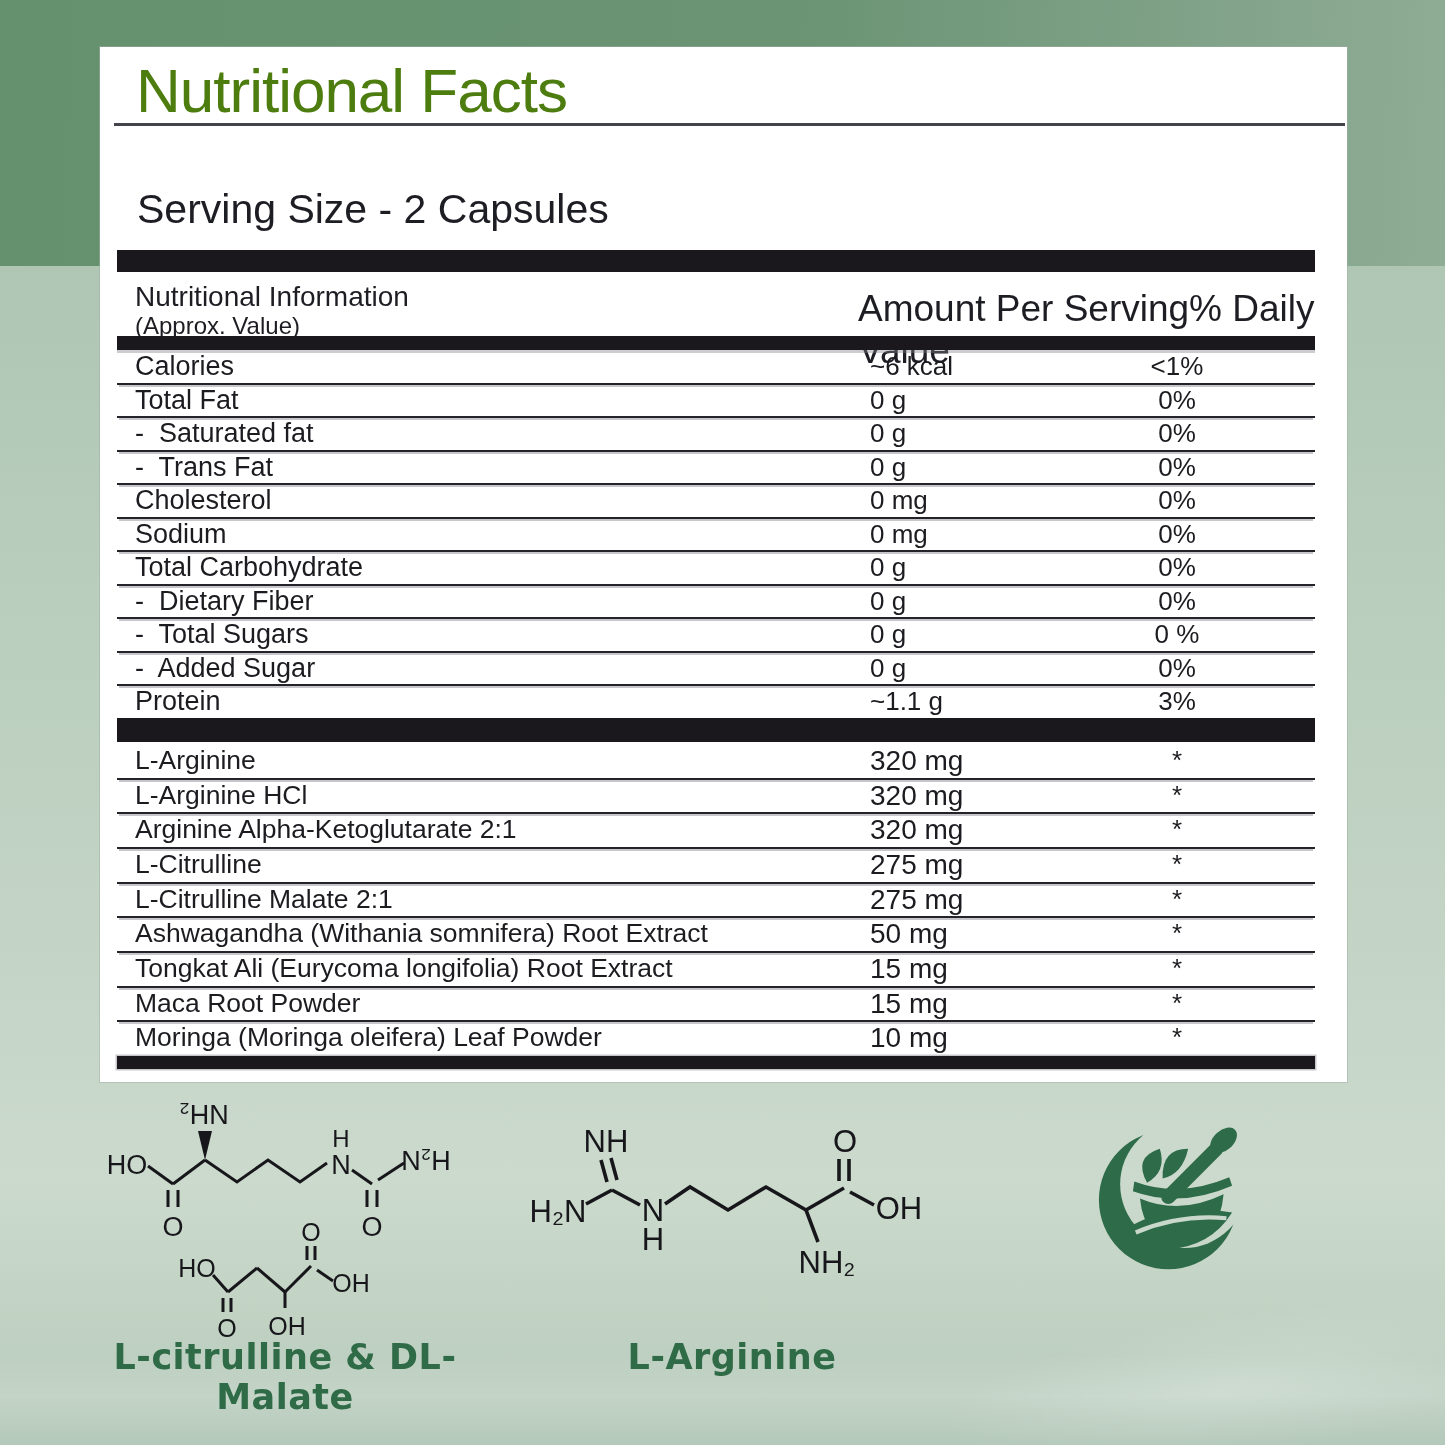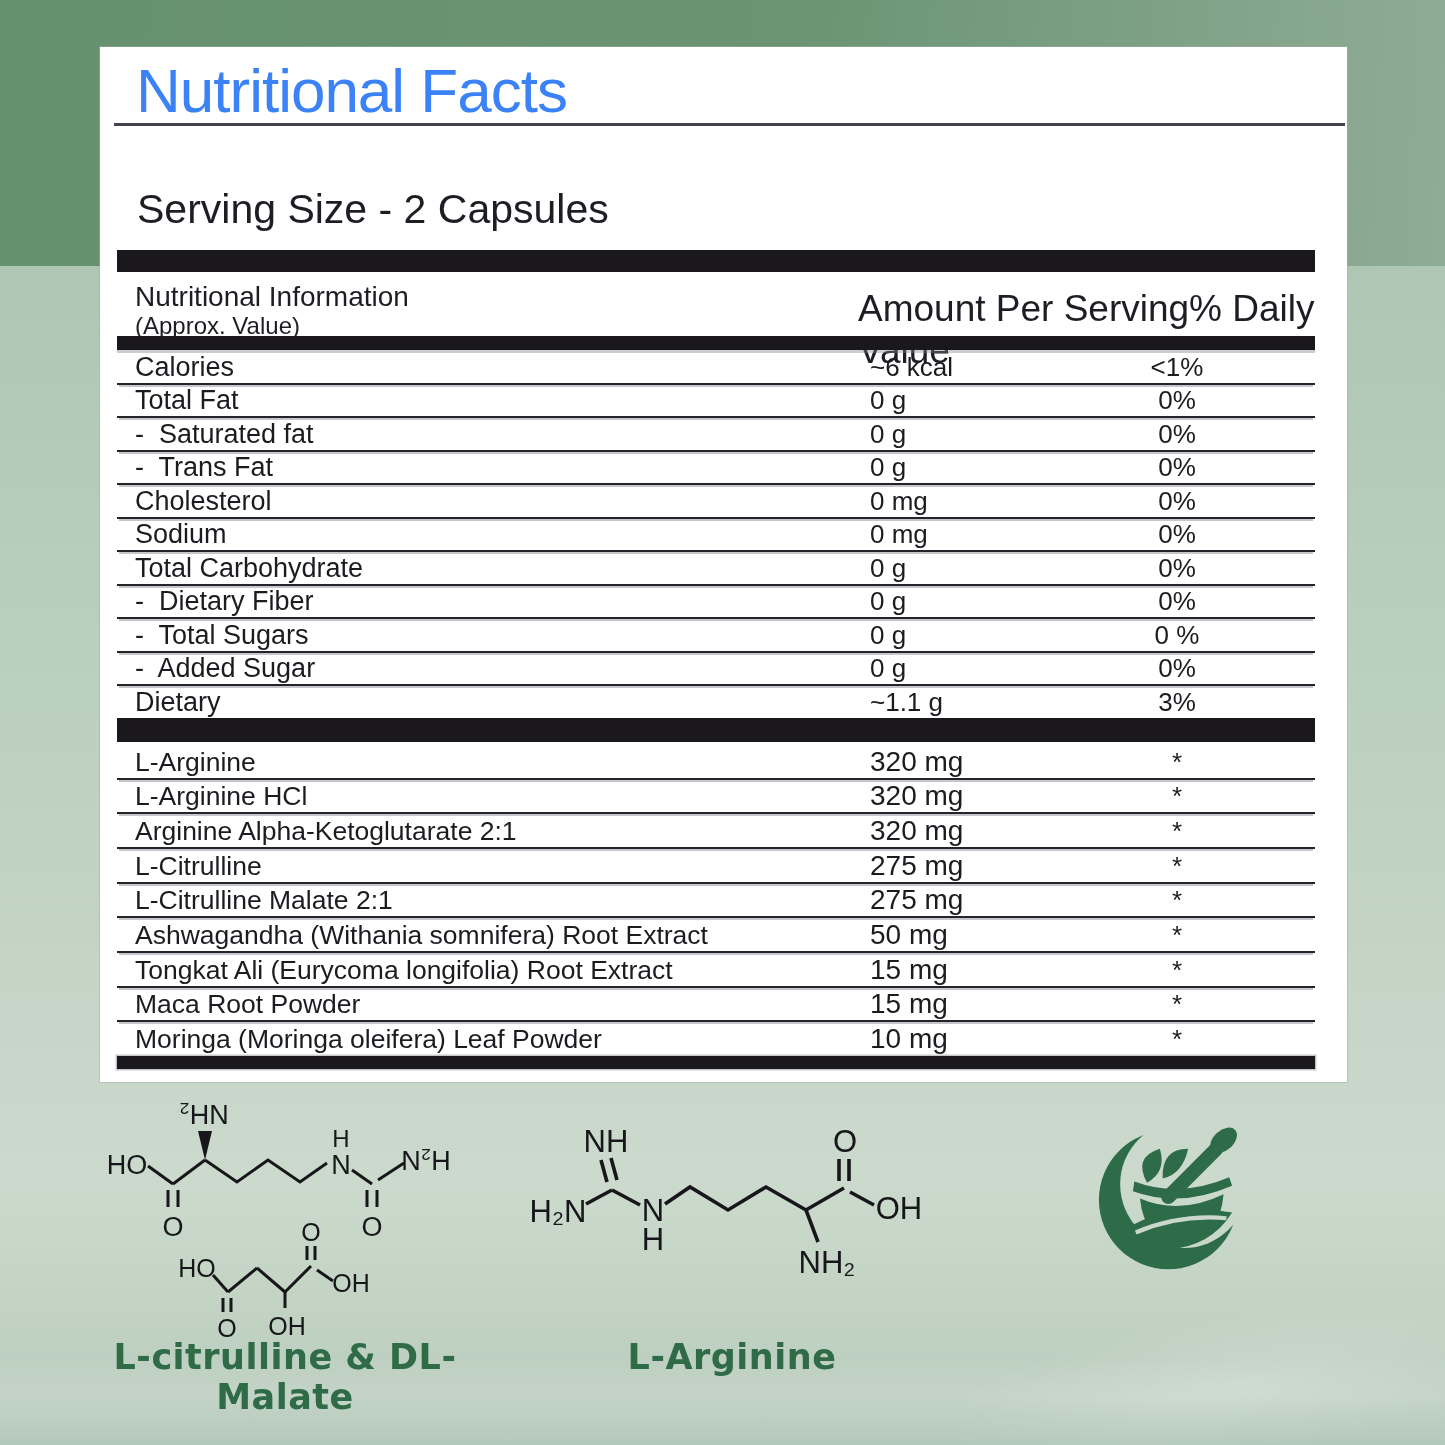--- a/index.html
+++ b/index.html
@@ -12,39 +12,39 @@
     background:linear-gradient(93deg,#66916e 0%,#6a9474 55%,#8fac95 100%);}
   .wave1{position:absolute;left:880px;top:1270px;width:720px;height:230px;
     background:radial-gradient(60% 45% at 50% 50%,rgba(255,255,255,.20),rgba(255,255,255,0) 70%);
     transform:rotate(-8deg);}
   .waveband{position:absolute;left:0;top:1355px;width:1445px;height:90px;
     background:linear-gradient(180deg,rgba(255,255,255,0) 0,rgba(255,255,255,.15) 45%,rgba(180,201,186,.35) 100%);}
 
   
   .panel{position:absolute;left:100px;top:47px;width:1247px;height:1035px;background:#ffffff;
     box-shadow:0 0 0 1px rgba(160,176,165,.5);}
-  .title{position:absolute;left:36px;top:8px;font-size:62px;letter-spacing:-1px;color:#3b82f6;}
+  .title{position:absolute;left:36px;top:8px;font-size:62px;letter-spacing:-1px;color:#4d7c0f;}
   .title-rule{position:absolute;left:14px;top:76px;width:1231px;height:3px;background:#43434b;}
   .serv1{position:absolute;left:38px;top:96px;font-size:32px;color:#1d1d24;}
   .serv2{position:absolute;left:37px;top:139px;font-size:41px;color:#1d1d24;}
 
   .bar{position:absolute;left:17px;width:1198px;background:#1b181d;}
   .bar1{top:203px;height:22px;}
   .bar2{top:289px;height:14px;box-shadow:0 3px 0 rgba(130,130,140,.4);}
   .bar3{top:671px;height:24px;}
   .bar4{top:1009px;height:13px;box-shadow:0 0 0 1.5px rgba(130,130,140,.45);}
 
   .thead-name{position:absolute;left:35px;top:234px;font-size:28px;color:#1d1d24;}
   .thead-approx{position:absolute;left:35px;top:265px;font-size:24px;color:#1d1d24;text-align:center;}
   .thead-right{position:absolute;left:758px;top:241px;font-size:37px;color:#1d1d24;}
 
   .trows{position:absolute;left:17px;width:1198px;display:flex;flex-direction:column;}
   .sec1{top:304px;height:367px;}
   .sec2{top:698px;height:310px;}
-  .trow{position:relative;flex:1;display:flex;align-items:flex-end;
+  .trow{position:relative;flex:1;display:flex;align-items:flex-start;
     border-bottom:2px solid #232329;box-shadow:0 4px 0 -2px rgba(128,128,140,.45);}
   .trow:last-child{border-bottom:none;box-shadow:none;}
   .cell.name{margin-left:18px;white-space:pre;font-size:27px;}
   .cell.amount{position:absolute;left:753px;font-size:26px;}
   .cell.dv{position:absolute;left:1000px;width:120px;text-align:center;font-size:26px;}
   .sec2 .cell.name{font-size:26.5px;}
   .sec2 .cell.amount{font-size:28px;}
   .sec2 .cell.dv{font-size:26px;}
 
   
@@ -134,21 +134,21 @@
           <span class="cell dv">0 %</span>
         </div>
 
         <div class="trow">
           <span class="cell name">-  Added Sugar</span>
           <span class="cell amount">0 g</span>
           <span class="cell dv">0%</span>
         </div>
 
         <div class="trow">
-          <span class="cell name">Dietary</span>
+          <span class="cell name">Protein</span>
           <span class="cell amount">~1.1 g</span>
           <span class="cell dv">3%</span>
         </div>
       </div>
 
     <div class="bar bar3"></div>
 
     <div class="trows sec2">
 
         <div class="trow">

